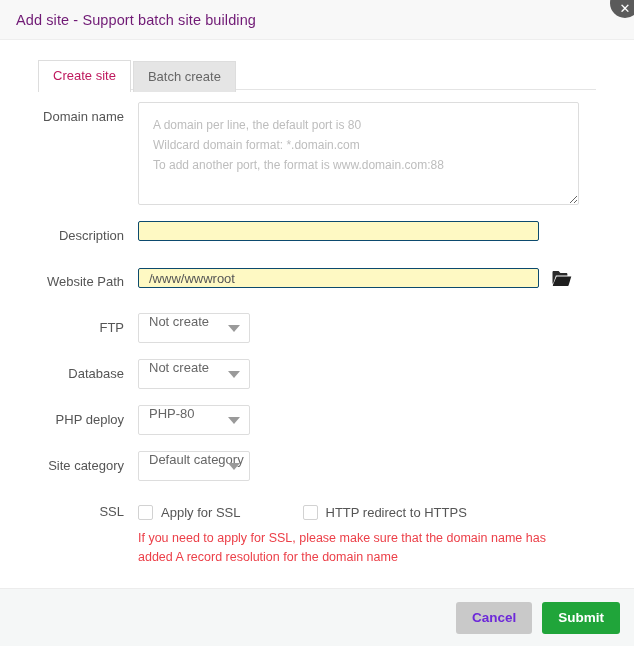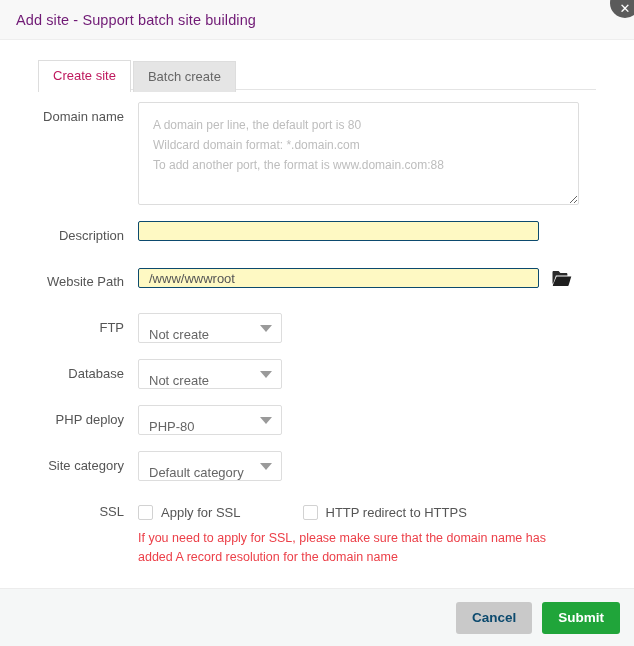--- a/index.html
+++ b/index.html
@@ -164,27 +164,27 @@
     margin-left: 12px;
     display: inline-flex;
     align-items: center;
     justify-content: center;
     cursor: pointer;
   }
 
   
   .select-box {
     position: relative;
-    width: 144px;
+    width: 112px;
     height: 30px;
     border: 1px solid #dddddd;
     border-radius: 2px;
     background: #ffffff;
     display: flex;
-    align-items: flex-end;
+    align-items: flex-start;
     cursor: pointer;
   }
   .select-box .sel-value {
     font-size: 13px;
     color: #666666;
     padding-left: 10px;
     white-space: nowrap;
     overflow: hidden;
   }
   .caret {
@@ -252,21 +252,21 @@
     height: 32px;
     min-width: 66px;
     border: none;
     border-radius: 3px;
     font-family: "Liberation Sans", sans-serif;
     font-size: 13.5px;
     font-weight: bold;
     cursor: pointer;
     padding: 0 16px;
   }
-  .btn-cancel { background: #c9c9c9; color: #0c4a6e; }
+  .btn-cancel { background: #c9c9c9; color: #6d28d9; }
   .btn-submit { background: #20a53a; color: #ffffff; }
 </style>
 </head>
 <body>
 
 <div class="dialog-header">
   <span class="dialog-title">Add site - Support batch site building</span>
   <span class="close-badge">✕</span>
 </div>
 

